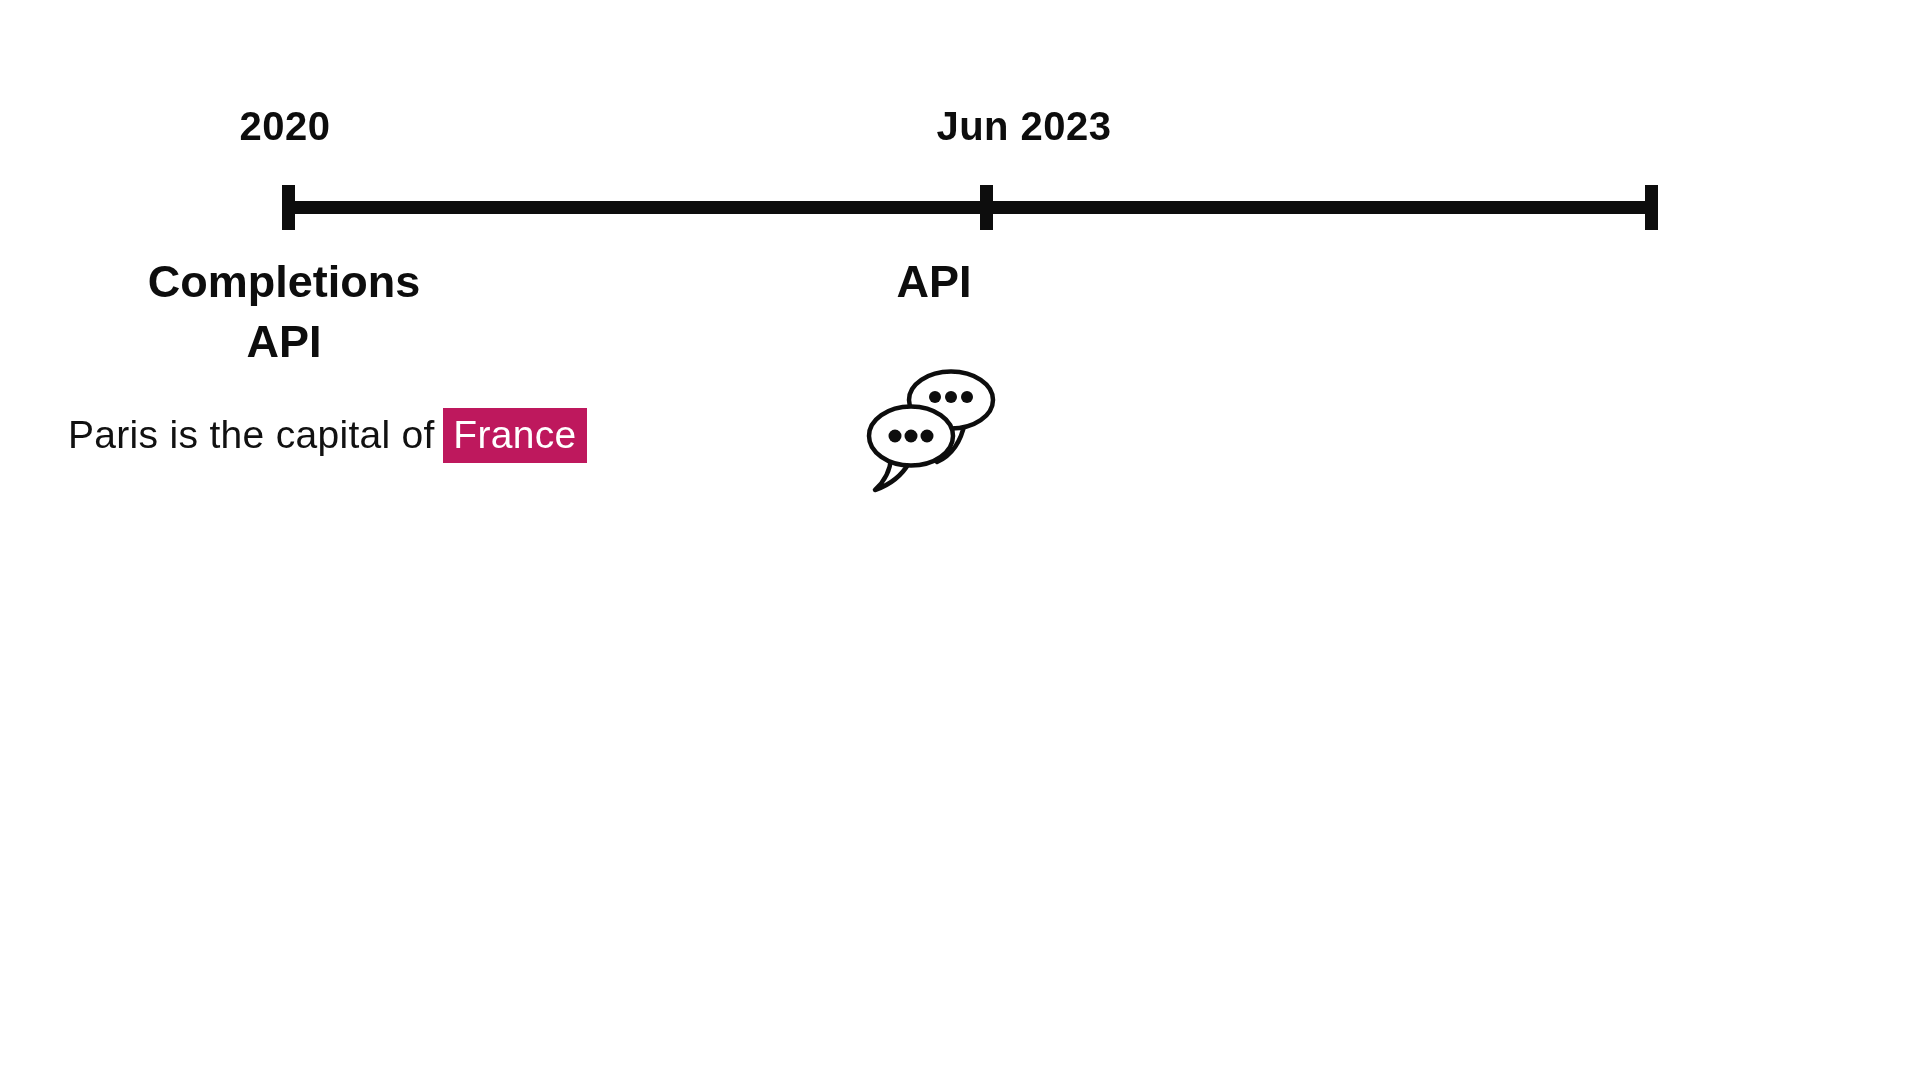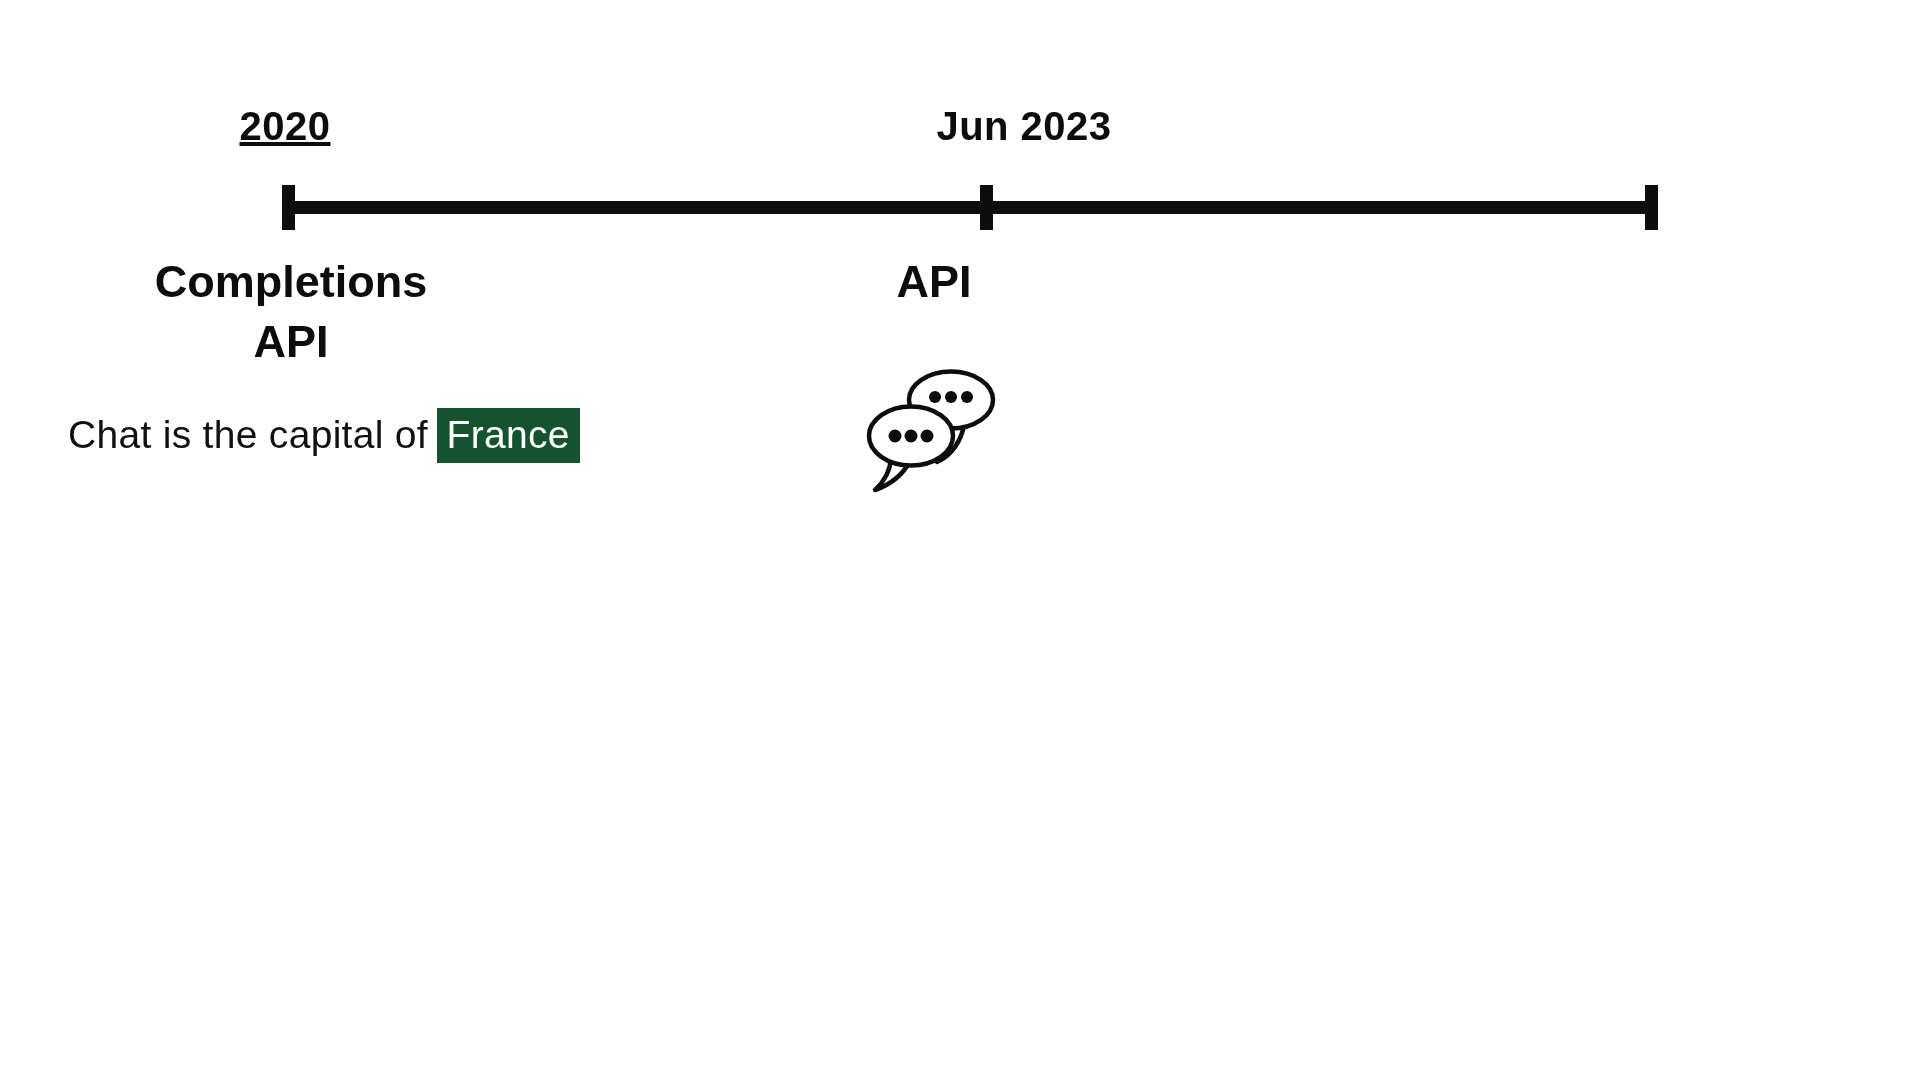--- a/index.html
+++ b/index.html
@@ -78,40 +78,40 @@
     top: 366px;
     width: 138px;
     height: 130px;
   }
 </style>
 </head>
 <body>
 
 <div class="canvas">
 
-  <div class="abs center-x date-label" style="left:285px; top:106px;text-decoration:underline;">2020</div>
+  <div class="abs center-x date-label" style="left:285px; top:106px;">2020</div>
 
   <div class="abs center-x date-label" style="left:984px; top:106px;margin-left:40px;">Jun 2023</div>
 
   <div class="abs tl-bar ink" style="background: rgb(13, 13, 13);"></div>
   <div class="abs tl-tick tick-start ink" style="background: rgb(13, 13, 13);"></div>
   <div class="abs tl-tick tick-mid ink" style="background: rgb(13, 13, 13);"></div>
   <div class="abs tl-tick tick-end ink" style="background: rgb(13, 13, 13);"></div>
 
-  <div class="abs center-x event-title" style="left:291px; top:252px;">
+  <div class="abs center-x event-title" style="left:284px; top:252px;">
     <div>Completions</div>
     <div>API</div>
   </div>
 
   <div class="abs center-x event-title" style="left:934px; top:252px;">
     <div>API</div>
   </div>
 
   <div class="abs sentence">
-    <span>Chat is the capital of</span><span class="hl" style="background: #14532d; color: rgb(255, 255, 255);">France</span>
+    <span>Paris is the capital of</span><span class="hl" style="background: #be185d; color: rgb(255, 255, 255);">France</span>
   </div>
 
   <svg class="abs chat-icon" viewBox="0 0 138 130" xmlns="http://www.w3.org/2000/svg">
 
     <g>
       <path d="M 70 58 Q 80 84 74 96 Q 96 86 102 56 Z" fill="#ffffff" stroke="#0d0d0d" stroke-width="4.5" stroke-linejoin="round"></path>
       <ellipse cx="88" cy="34" rx="42" ry="28.5" fill="#ffffff" stroke="#0d0d0d" stroke-width="4.5"></ellipse>
       <circle cx="72" cy="31" r="6" fill="#0d0d0d"></circle>
       <circle cx="88" cy="31" r="6" fill="#0d0d0d"></circle>
       <circle cx="104" cy="31" r="6" fill="#0d0d0d"></circle>

